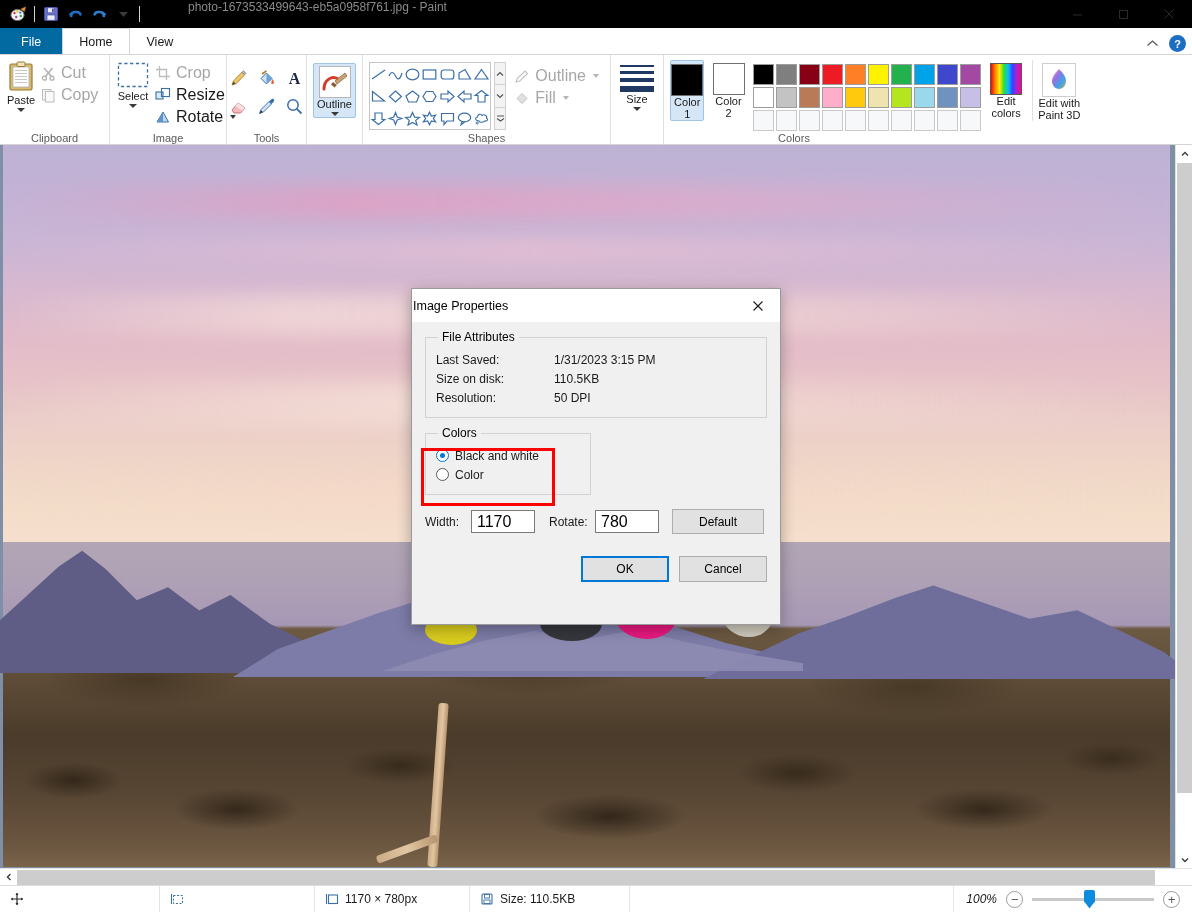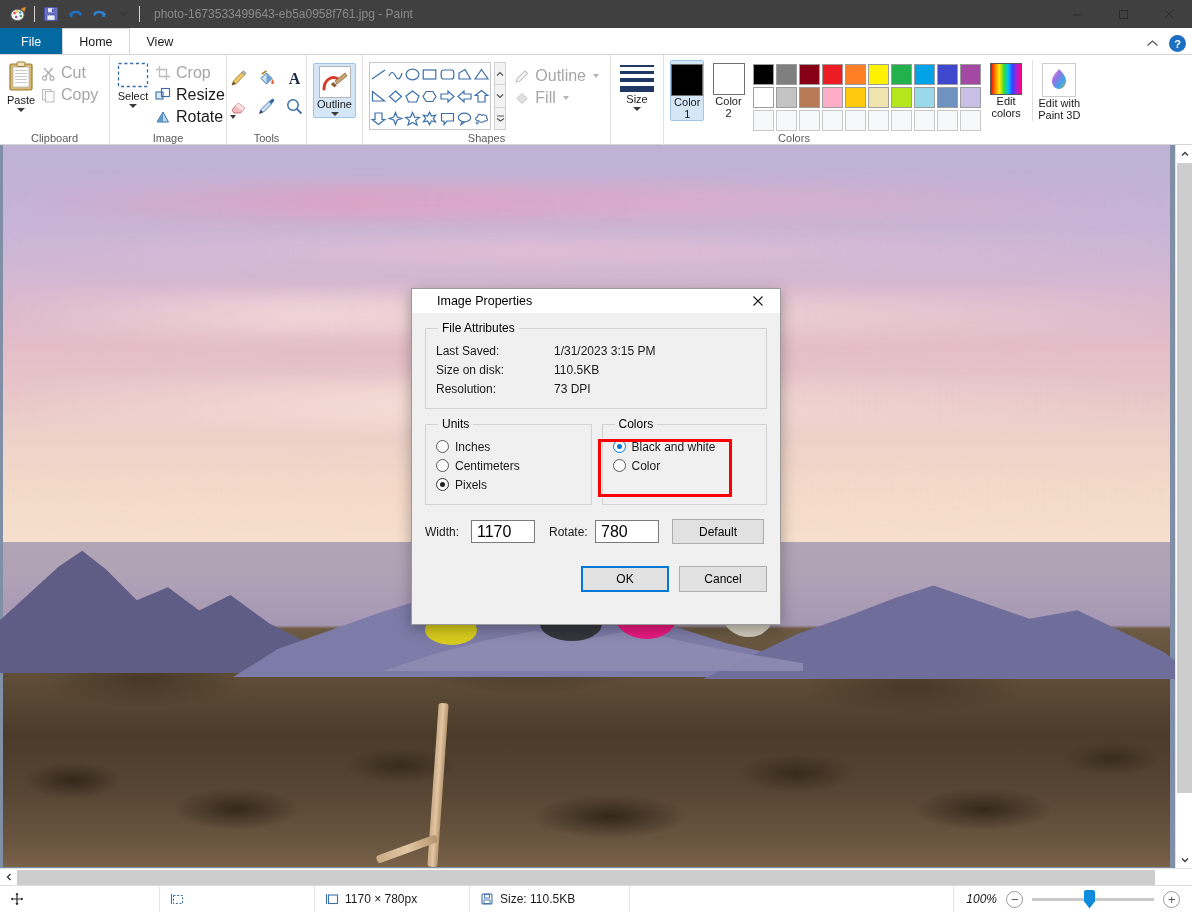--- a/index.html
+++ b/index.html
@@ -7,24 +7,25 @@
     width: 1192px; height: 912px;
     font-family: "Liberation Sans", sans-serif;
     font-size: 12px;
     overflow: hidden;
     background: #ffffff;
     color: #1a1a1a;
   }
 
   
   .titlebar {
-    height: 28px; background: #404040;
-    display: flex; align-items: center;
+    height: 28px; background: #000000;
+    display: flex; align-items: flex-start;
     position: relative;
     border-bottom: 0;
+    gap: 34px;
   }
   .qat { display: flex; align-items: center; gap: 0px; padding-left: 6px; height: 28px; }
   .qat-btn {
     width: 24px; height: 22px;
     display: flex; align-items: center; justify-content: center;
   }
   .qat-sep { width: 1px; height: 16px; background: #d2d2d2; margin: 0 4px; }
   .win-title {
     font-size: 12px; color: #8a8a8a; margin-left: 10px;
     white-space: nowrap;
@@ -252,23 +253,23 @@
   .dialog {
     position: absolute; left: 411px; top: 288px;
     width: 370px; height: 337px;
     background: #f0f0f0;
     border: 1px solid #9a9a9a;
     box-shadow: 0 4px 14px rgba(0,0,0,.3);
     z-index: 50;
     font-size: 12px;
   }
   .dlg-title {
-    height: 24px; background: #ffffff;
+    height: 33px; background: #ffffff;
     display: flex; align-items: center; justify-content: space-between;
-    padding-left: 25px;
+    padding-left: 1px;
   }
   .dlg-title-text { font-size: 12.5px; color: #000; }
   .dlg-close { width: 44px; height: 30px; display:flex; align-items:center; justify-content:center; }
   .dlg-body { padding: 0 13px; }
 
   fieldset.grp {
     border: 1px solid #d2d2d2; border-radius: 0;
     padding: 6px 10px 10px 10px;
     margin-top: 8px;
   }
@@ -904,46 +905,25 @@
       <div class="attr-row">
         <span class="attr-label">Last Saved:</span>
         <span class="attr-val">1/31/2023 3:15 PM</span>
       </div>
       <div class="attr-row">
         <span class="attr-label">Size on disk:</span>
         <span class="attr-val">110.5KB</span>
       </div>
       <div class="attr-row">
         <span class="attr-label">Resolution:</span>
-        <span class="attr-val">73 DPI</span>
+        <span class="attr-val">50 DPI</span>
       </div>
     </fieldset>
 
     <div class="two-cols">
-      <fieldset class="grp col-units">
-        <legend>Units</legend>
-        <div class="radio-row">
-          <span class="radio">
-              <span class="dot"></span>
-            </span>
-          <span>Inches</span>
-        </div>
-        <div class="radio-row">
-          <span class="radio">
-              <span class="dot"></span>
-            </span>
-          <span>Centimeters</span>
-        </div>
-        <div class="radio-row">
-          <span class="radio checked-dark">
-              <span class="dot"></span>
-            </span>
-          <span>Pixels</span>
-        </div>
-      </fieldset>
 
       <fieldset class="grp col-colors">
         <legend>Colors</legend>
         <div class="redbox" id="redbox" style="border-color: rgb(255, 0, 0);"></div>
         <div class="radio-row">
           <span class="radio checked-blue">
               <span class="dot"></span>
             </span>
           <span>Black and white</span>
         </div>

